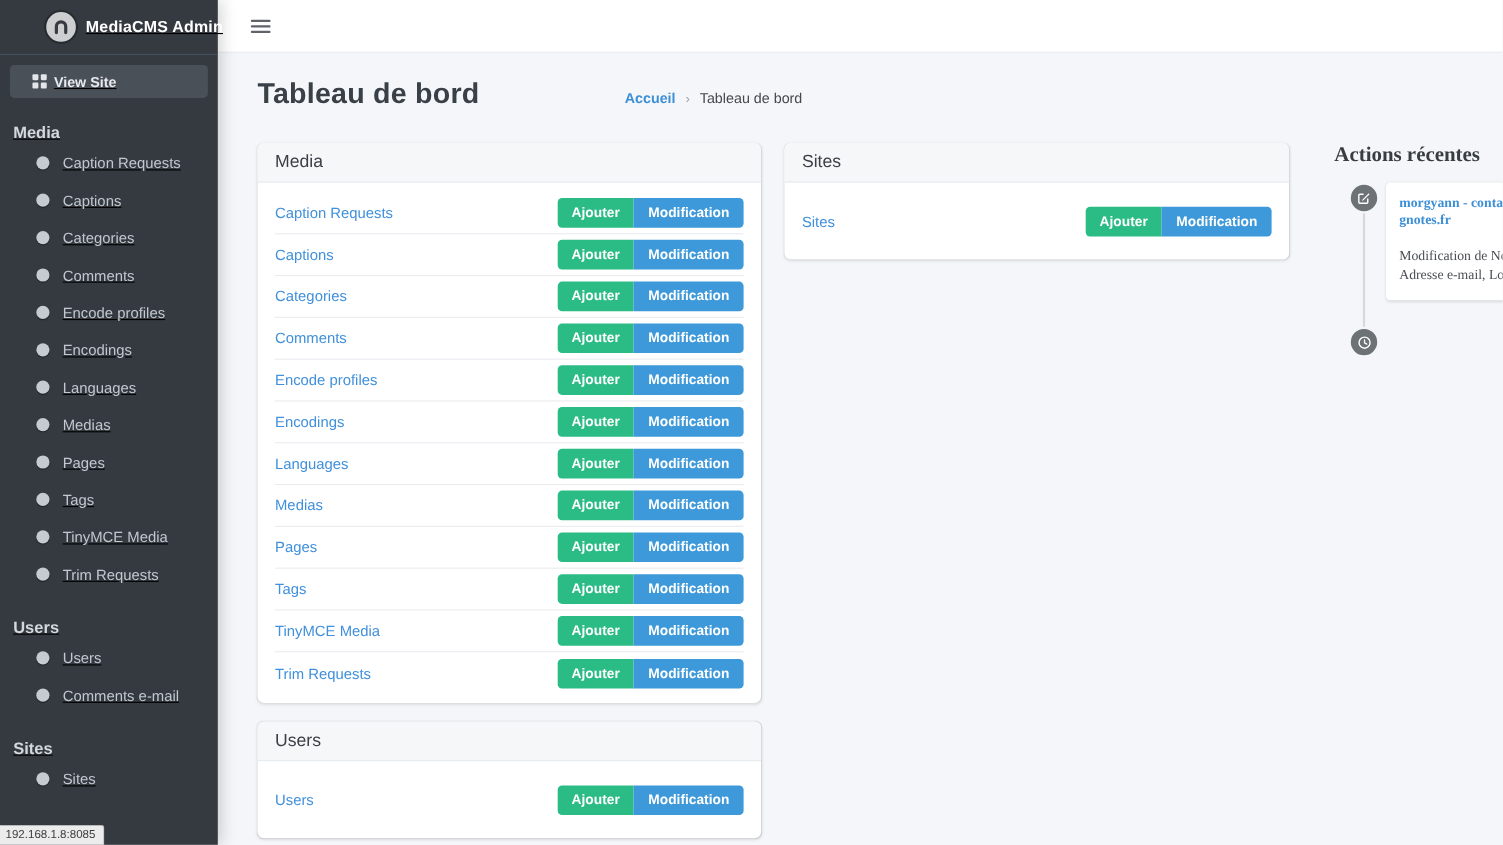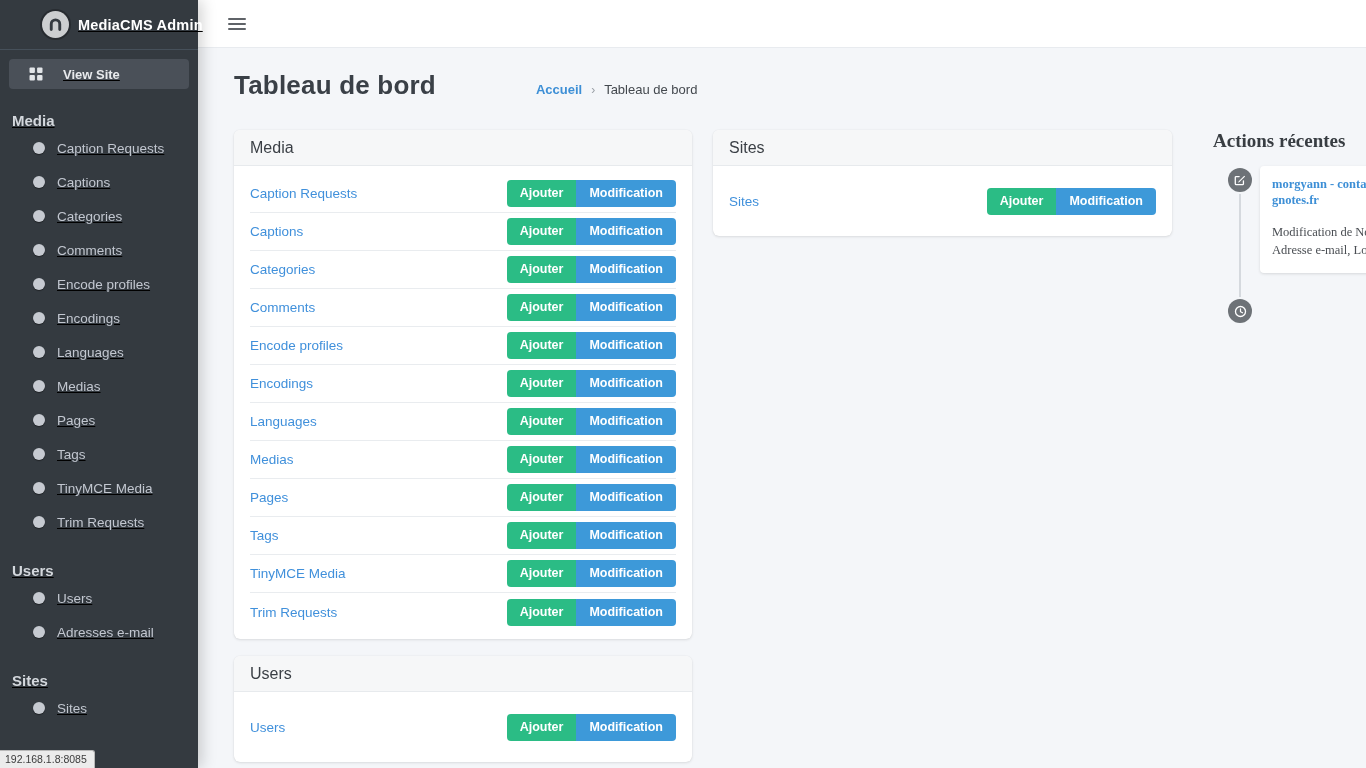--- a/index.html
+++ b/index.html
@@ -9,21 +9,21 @@
   
   .sidebar { position:fixed; left:0; top:0; width:198px; height:768px; background:#343a40;
              z-index:20; box-shadow:4px 0 14px rgba(0,0,0,.18);text-decoration:underline; }
   .brand { display:flex; align-items:center; gap:9px; padding:11px 8px 11px 42px;
            border-bottom:1px solid #46505a; }
   .logo-circle { width:27px; height:27px; border-radius:50%; background:#ccced0;
                  display:flex; align-items:center; justify-content:center; flex:none;
                  box-shadow:0 0 0 2px rgba(0,0,0,.25); }
   .brand-text { color:#fff; font-size:14.5px; font-weight:700; letter-spacing:.2px; white-space:nowrap; }
   .view-site { margin:9px 9px 4px; background:#4a5058; border-radius:4px; height:30px;
-               display:flex; align-items:center; gap:20px; padding-left:20px; cursor:pointer; }
+               display:flex; align-items:center; gap:6px; padding-left:20px; cursor:pointer; }
   .view-site span.lbl { color:#e8eaed; font-size:13px; font-weight:600; }
   .nav-section { margin-top:23px; }
   .nav-header { color:#d4d8dd; font-size:15px; font-weight:700; padding:0 0 2px 12px; }
   .nav-list { list-style:none; }
   .nav-item { display:flex; align-items:center; gap:12px; height:34px; padding-left:33px;
               color:#c2c7d0; font-size:13.5px; cursor:pointer; }
   .bullet { width:12px; height:12px; border-radius:50%; background:#c6cad1; flex:none;
             box-shadow:0 1px 1px rgba(0,0,0,.4); }
   .status-tooltip { position:fixed; left:0; bottom:0; z-index:30; background:#ececec;
                     border:1px solid #b9b9b9; border-left:none; border-bottom:none;
@@ -32,21 +32,21 @@
   
   .main { margin-left:198px; }
   .navbar { height:48px; background:#fff; border-bottom:1px solid #e8ebef;
             display:flex; align-items:center; padding-left:30px; }
   .hamburger { width:18px; display:flex; flex-direction:column; gap:3px; cursor:pointer; }
   .hamburger i { display:block; height:2px; background:#5f6368; border-radius:1px; }
 
   .content { padding:22px 0 0 36px; }
   .page-header { display:flex; align-items:baseline; margin-bottom:29px;gap:44px; }
   .page-title { font-size:26px; font-weight:600; color:#3a4047; letter-spacing:.2px; }
-  .breadcrumb { display:flex; align-items:center; gap:9px; margin-left:56px; font-size:13px; }
+  .breadcrumb { display:flex; align-items:center; gap:9px; margin-left:88px; font-size:13px; }
   .breadcrumb a { color:#3d8fd6; text-decoration:none; font-weight:600; cursor:pointer; }
   .crumb-sep { color:#9aa0a6; font-size:12px; }
   .crumb-current { color:#43484e; }
 
   .grid { display:flex; align-items:flex-start; }
   .col-left  { width:458px; flex:none; }
   .col-mid   { width:459px; flex:none; margin-left:21px; }
   .col-right { flex:none; margin-left:41px; width:170px;font-family:Liberation Serif, serif; }
 
   .card { background:#fff; border-radius:6px; box-shadow:0 1px 3px rgba(0,0,0,.10), 0 0 1px rgba(0,0,0,.12);
@@ -177,21 +177,21 @@
     <div class="nav-header">Users</div>
     <ul class="nav-list">
 
         <li class="nav-item">
           <span class="bullet"></span>
           <span>Users</span>
         </li>
 
         <li class="nav-item">
           <span class="bullet"></span>
-          <span>Adresses e-mail</span>
+          <span>Comments e-mail</span>
         </li>
       </ul>
   </div>
 
   <div class="nav-section">
     <div class="nav-header">Sites</div>
     <ul class="nav-list">
 
         <li class="nav-item">
           <span class="bullet"></span>

